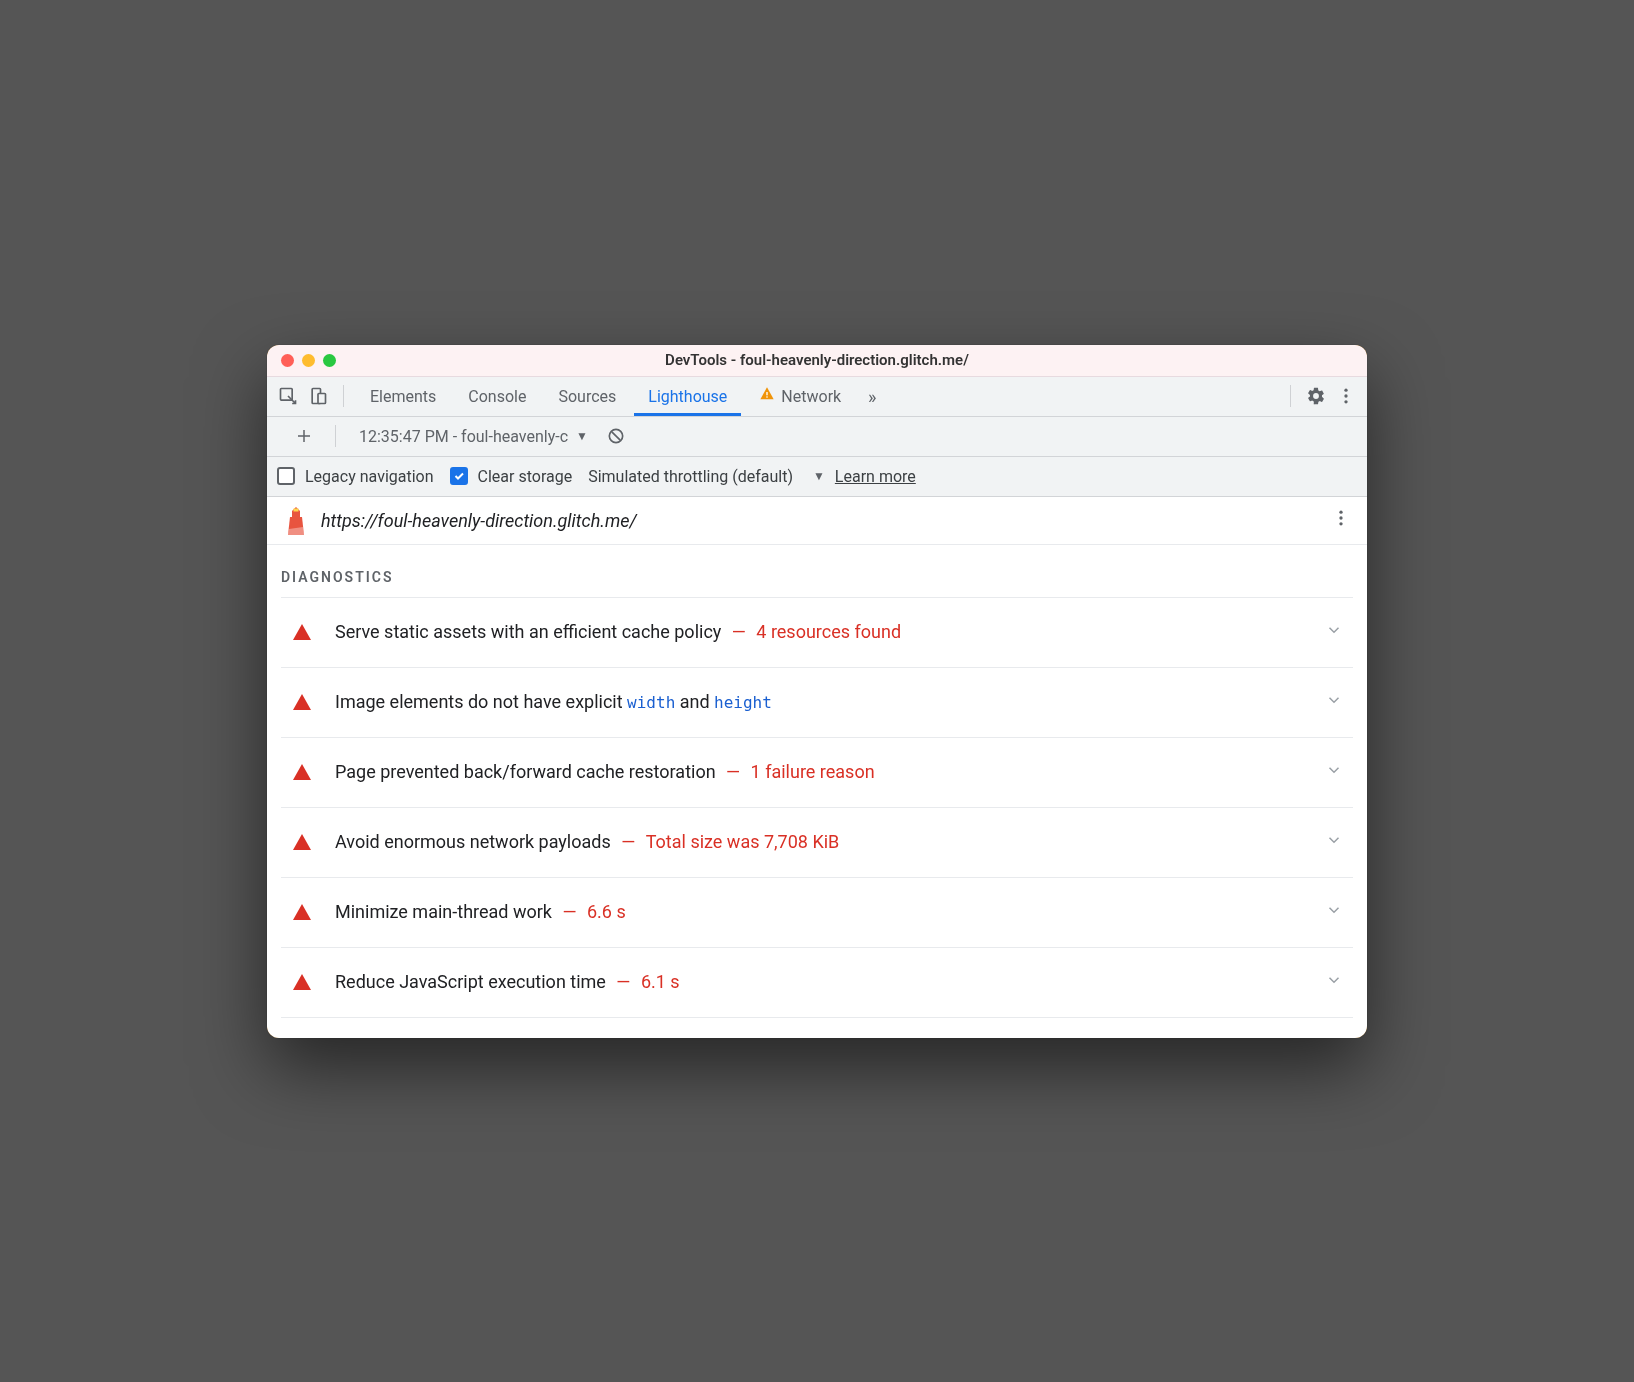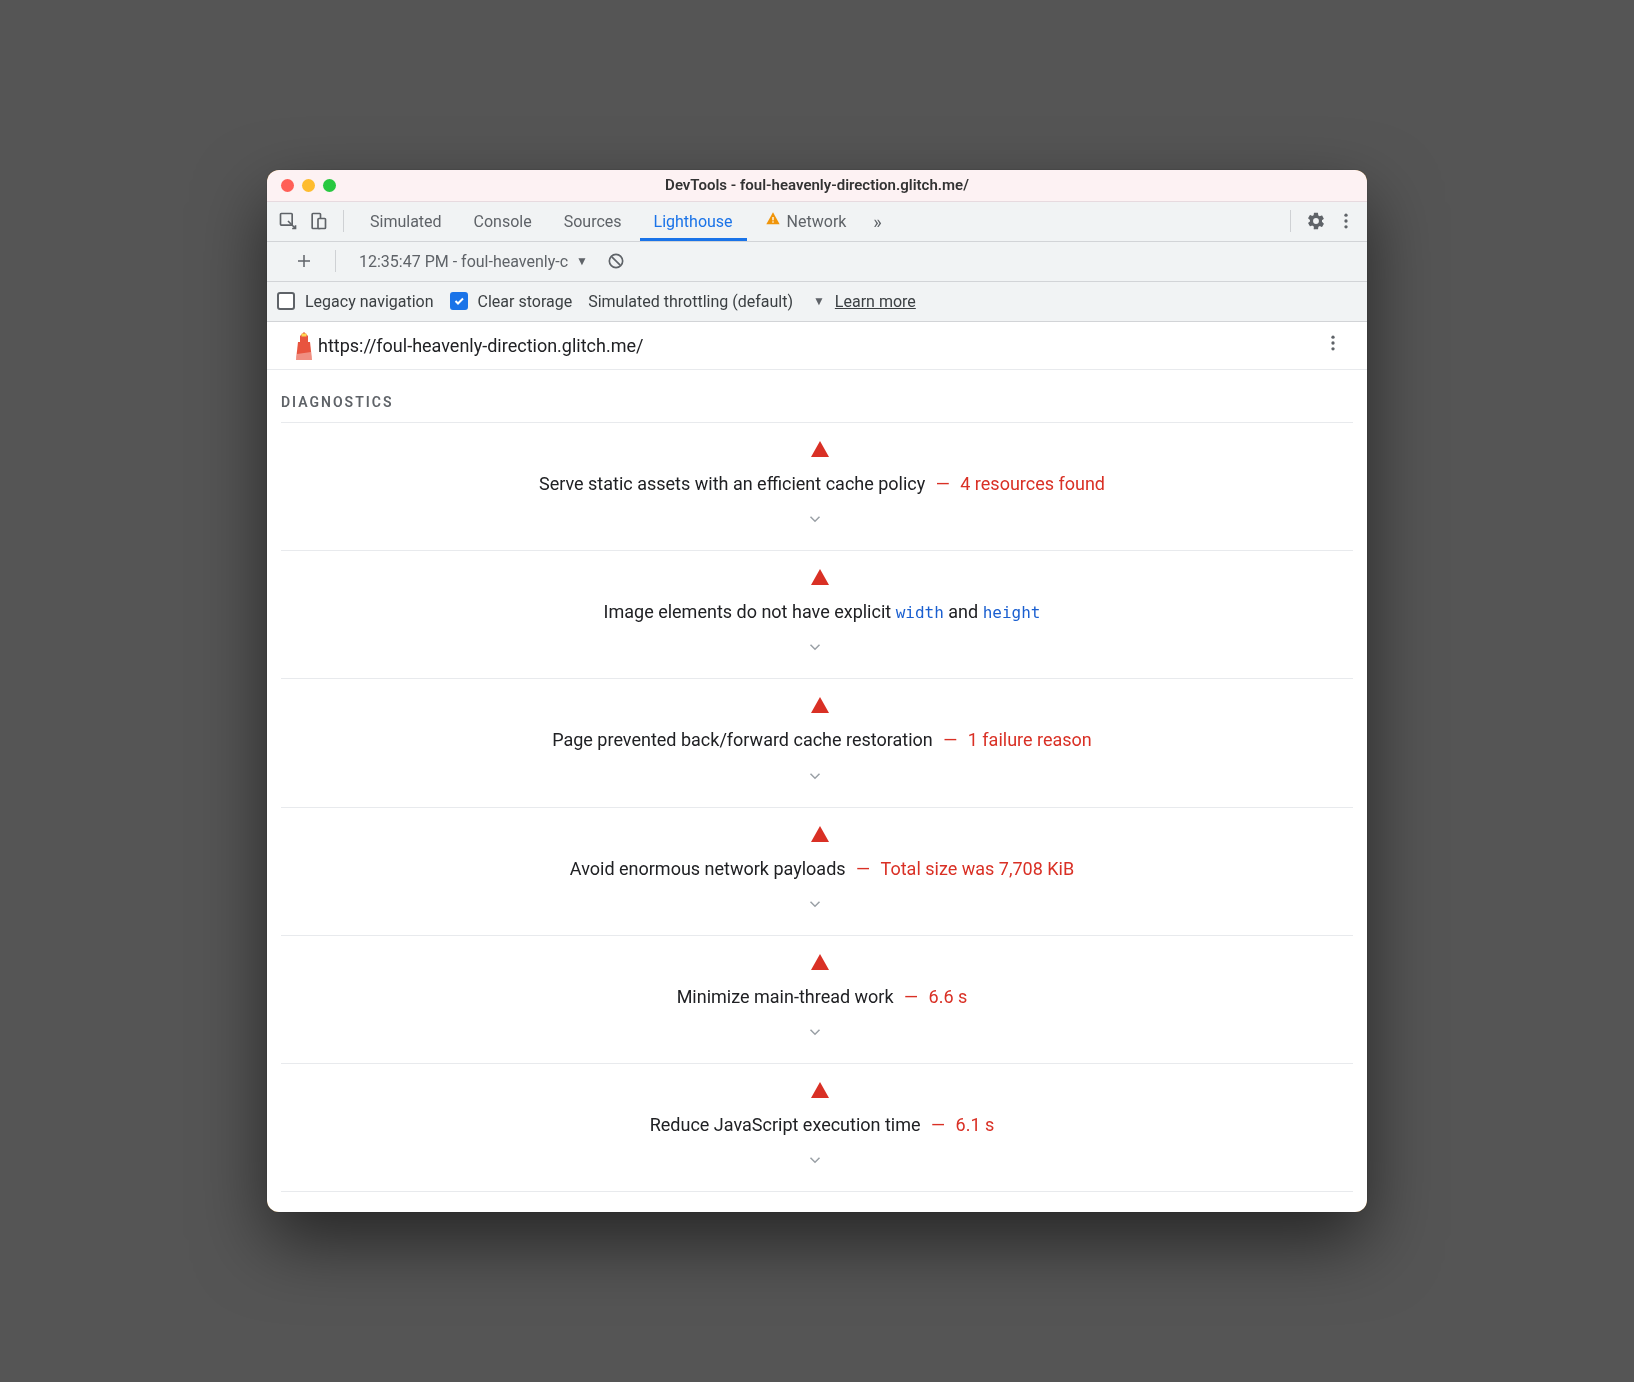--- a/index.html
+++ b/index.html
@@ -99,41 +99,41 @@
   .chk.checked svg { display:block; }
   .chk svg { display:none; width:12px;height:12px; }
   .optbar .label { margin-right:6px; }
   .learn { text-decoration: underline; color:#3c4043; cursor:pointer;text-align:right; }
   
   .urlrow {
     height:48px;
     background:#fff;
     border-bottom:1px solid #e8eaed;
     display:flex; align-items:center;
-    padding:0 24px;
-    gap:1px;
+    padding:0 16px;
+    gap:12px;
+    font-style:italic;
   }
   .lh-logo { width:26px;height:30px; }
   .urlrow .url { font-size:18px; color:#202124; flex:1; }
   .urlrow .menu { cursor:pointer; color:#5f6368; }
   
   .content { background:#fff; padding: 10px 14px 20px 14px; }
   .section-title {
     font-size:14px; letter-spacing:2px; color:#5f6368; font-weight:600;
     padding:14px 0 12px 0;
   }
   .diag-list { border-top:1px solid #e8eaed; }
   .diag-item {
     display:flex; align-items:center;
     min-height:70px;
     padding: 18px 6px;
     border-bottom:1px solid #e8eaed;
     gap:14px;
     cursor:pointer;
-    flex-direction:column;
   }
   .tri {
     width:0;height:0;
     border-left:9px solid transparent;
     border-right:9px solid transparent;
     border-bottom:16px solid #d93025;
     margin-left:6px;
     flex-shrink:0;
   }
   .diag-text { flex:1; font-size:18px; color:#202124; line-height:1.4; margin-left:10px;}
@@ -166,21 +166,21 @@
           <path d="M12 12 L21 21 M21 17 L21 21 L17 21"></path>
         </svg>
     </div>
     <div class="tool-icon">
       <svg width="20" height="20" viewBox="0 0 24 24" fill="none" stroke="currentColor" stroke-width="2">
           <rect x="5" y="3" width="10" height="18" rx="1"></rect>
           <rect x="12" y="9" width="9" height="12" rx="1" fill="#f1f3f4"></rect>
         </svg>
     </div>
     <div class="vdiv"></div>
-    <div class="tab">Simulated</div>
+    <div class="tab">Elements</div>
     <div class="tab">Console</div>
     <div class="tab">Sources</div>
     <div class="tab active">Lighthouse</div>
     <div class="tab">
       <span class="warn-icon">
         <svg width="16" height="16" viewBox="0 0 24 24" fill="currentColor">
             <path d="M12 2 L22 20 L2 20 Z"></path>
             <rect x="11" y="9" width="2" height="5" fill="#fff"></rect>
             <rect x="11" y="15.5" width="2" height="2" fill="#fff"></rect>
           </svg>

